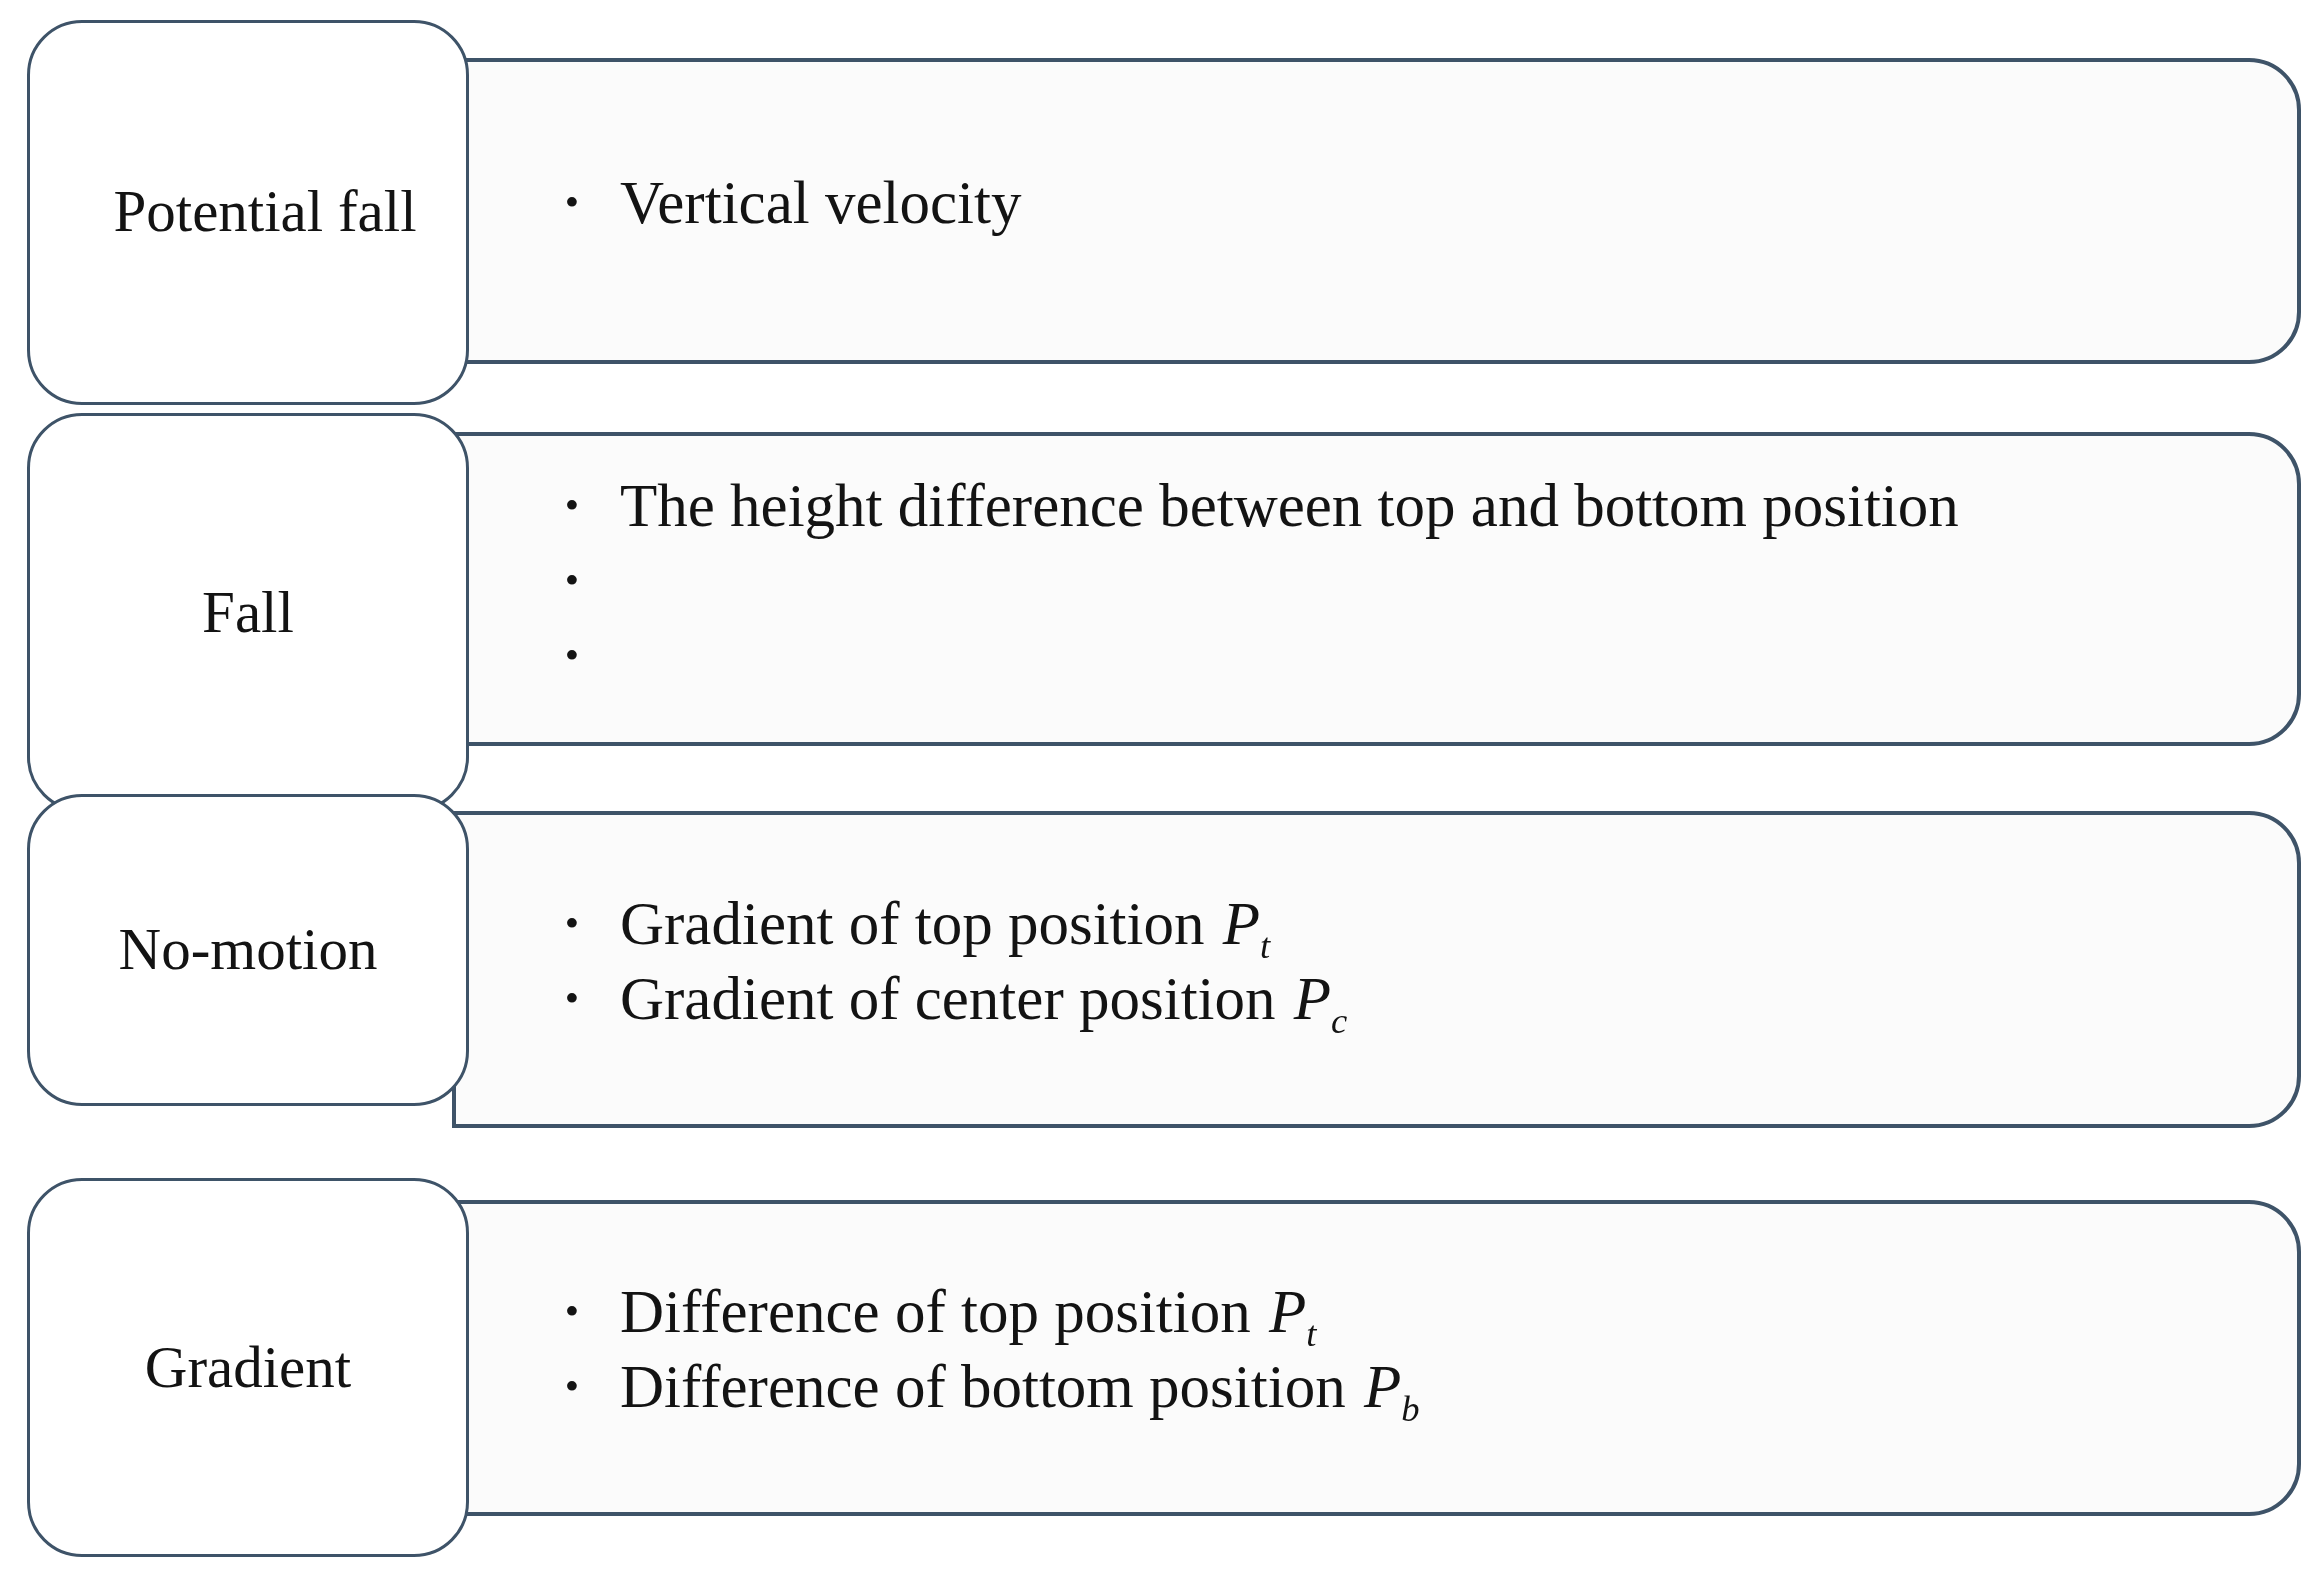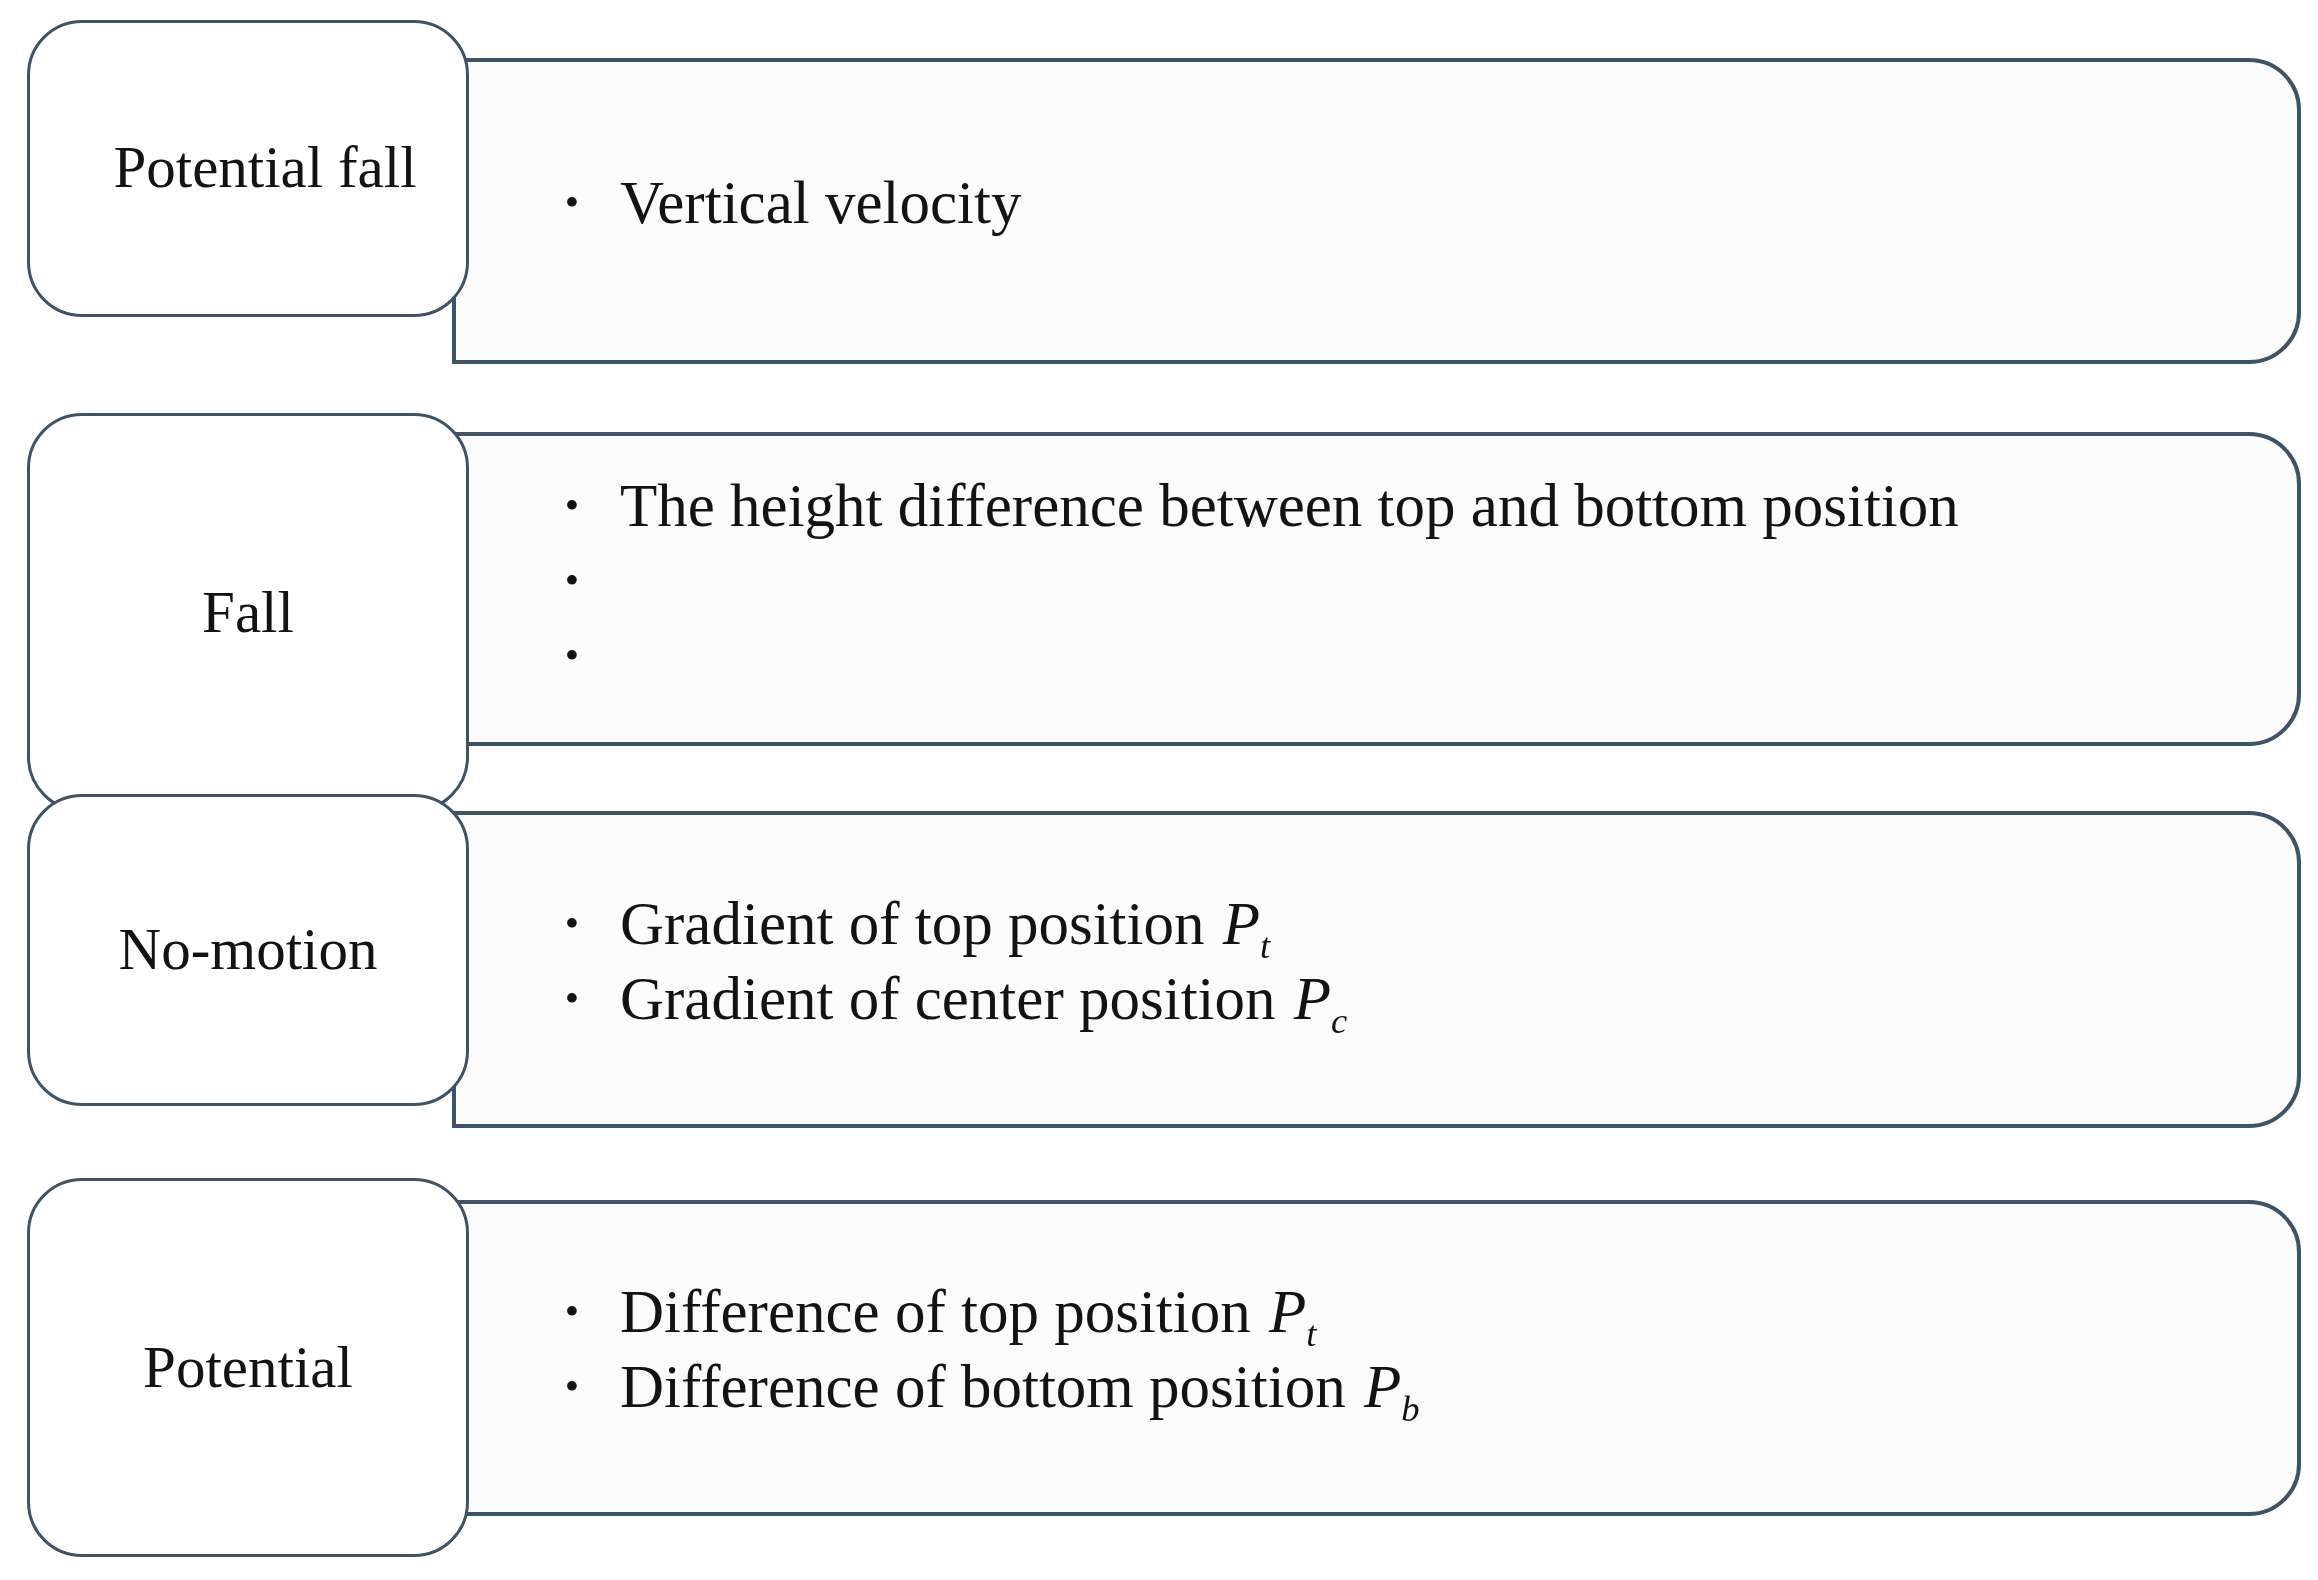--- a/index.html
+++ b/index.html
@@ -32,21 +32,21 @@
     display: flex;
     align-items: center;
     justify-content: center;
   }
   .label-box .label-text {
     font-size: 59px;
     line-height: 1.15;
     text-align: center;
     white-space: nowrap;
   }
-  .r1 .label-box { top: 19.7px;   height: 297px; padding-left: 34px; }
+  .r1 .label-box { top: 19.7px;   height: 385px; padding-left: 34px; }
   .r2 .label-box { top: 413px;  height: 399px; }
   .r3 .label-box { top: 794px;  height: 312px; }
   .r4 .label-box { top: 1178px; height: 379px; }
 
   
   .content-box {
     position: absolute;
     left: 452px;
     width: 1849px;
     background: var(--content-bg);
@@ -135,18 +135,18 @@
   </div>
 
   <div class="row r4">
     <div class="content-box">
       <ul class="bullets">
         <li><span class="marker">•</span><span>Difference of top position</span><i class="var">P</i><sub class="ssub">t</sub></li>
         <li><span class="marker">•</span><span>Difference of bottom position</span><i class="var">P</i><sub class="ssub">b</sub></li>
       </ul>
     </div>
     <div class="label-box">
-      <span class="label-text">Potential</span>
+      <span class="label-text">Gradient</span>
     </div>
   </div>
 
 </div>
 
 
 </body></html>

